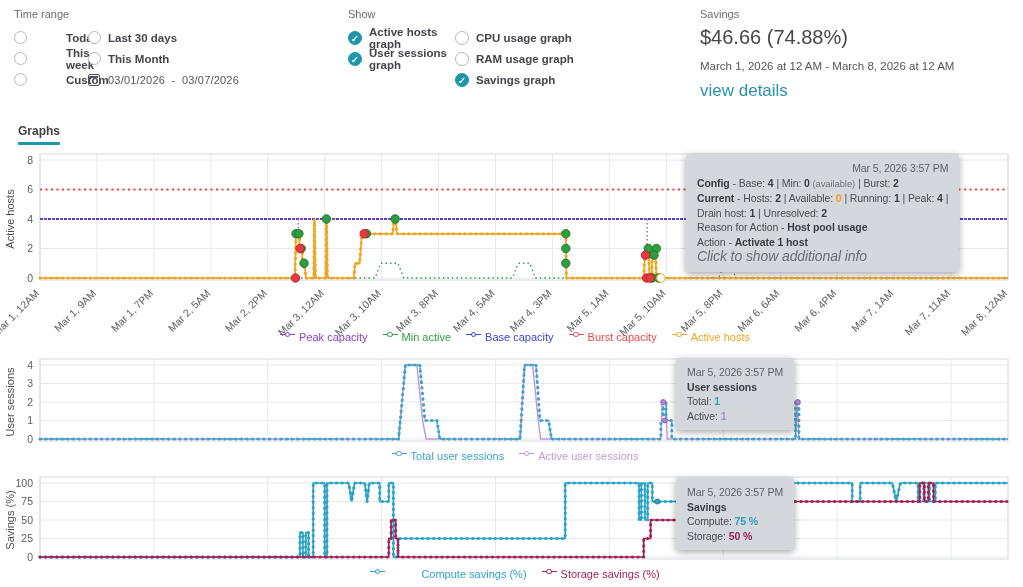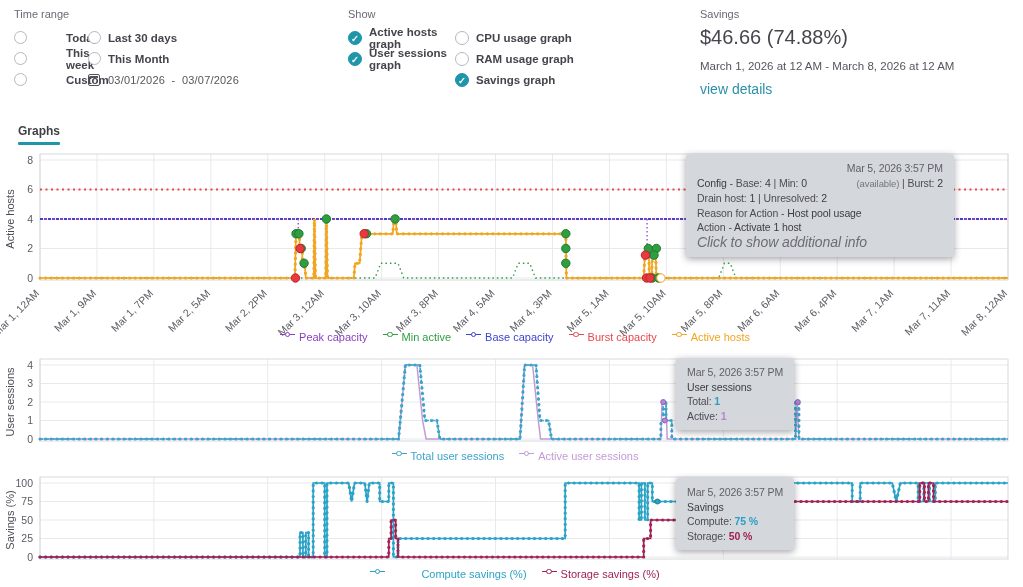--- a/index.html
+++ b/index.html
@@ -21,48 +21,48 @@
   .cal::before{content:"";position:absolute;left:1px;right:1px;top:1.5px;height:2px;background:#52525b;}
   .date-text{font-size:11px;font-weight:400;color:#55555e;letter-spacing:.2px;}
   
   .cb-row{display:flex;align-items:center;height:21px;font-size:11.5px;font-weight:600;color:#44444c;}
   .cb{width:14px;height:14px;border-radius:50%;box-sizing:border-box;margin-right:7px;flex:none;
       border:1px solid #b4b8be;background:#fff;color:#fff;font-size:9.5px;line-height:13px;text-align:center;}
   .cb.on{background:#1e95a8;border-color:#1e95a8;}
   
   .savings-amount{font-size:20px;color:#46464e;margin-top:6px;}
   .savings-range{font-size:11.5px;color:#55555e;margin-top:11px;}
-  .savings-link{display:inline-block;font-size:14px;color:#2b91a8;margin-top:9px;text-decoration:none;cursor:pointer;}
+  .savings-link{display:inline-block;font-size:17px;color:#2b91a8;margin-top:9px;text-decoration:none;cursor:pointer;}
   
   .tab{position:absolute;left:18px;top:124px;font-size:12px;font-weight:600;color:#3f3f46;cursor:pointer;}
   .tab-underline{height:3px;background:#1e95a8;border-radius:1px;margin-top:4px;}
   
   .ytitle{position:absolute;width:110px;height:14px;text-align:center;font-size:11px;color:#4c4c56;
           transform:rotate(-90deg);}
   .legend{position:absolute;left:40px;width:950px;display:flex;justify-content:center;gap:15px;
           font-size:11px;z-index:2;}
   .legend .it{display:flex;align-items:flex-start;gap:4px;cursor:pointer;}
   .lm{width:15px;height:7px;position:relative;flex:none;}
   .lm::before{content:"";position:absolute;top:2.8px;left:0;right:0;height:1.6px;background:currentColor;}
   .lm::after{content:"";position:absolute;left:4.5px;top:0.5px;width:3.5px;height:3.5px;
              border:1.6px solid currentColor;border-radius:50%;background:#fff;}
   
   .tooltip{position:absolute;background:#d4d8dc;border-radius:3px;padding:7px 11px;
            box-shadow:0 2px 7px rgba(50,50,60,.45);font-size:10.5px;line-height:14.5px;
            color:#4c4c56;z-index:5;letter-spacing:-.1px;white-space:nowrap;}
   .tt-line{white-space:nowrap;}
   .tt-line.right{text-align:right;}
-  .tt-b{font-weight:400;color:#3c3c45;margin-top:28px;}
+  .tt-b{font-weight:700;color:#3c3c45;margin-top:28px;}
   .tt-m{color:#60606a;}
   .tt-i{font-style:italic;color:#6d6d77;font-size:14px;}
   .tt-o{color:#f0a01e;font-weight:700;}
   .tt-t{color:#2b9ec4;font-weight:700;}
   .tt-v{color:#b286d2;font-weight:700;}
   .tt-r{color:#a12257;font-weight:700;}
-  .tt-s{color:#74747e;font-size:9.5px;padding-left:47px;}
+  .tt-s{color:#74747e;font-size:9.5px;}
 </style>
 </head>
 <body>
 
 <div id="app">
 
   <div class="panel" style="left:14px;top:8px;">
     <div class="sec-label">Time range</div>
     <div id="tr-rows" style="margin-top:7px;">
         <div class="tr-row">
@@ -317,20 +317,21 @@
           <span>Compute savings (%)</span>
         </div>
         <div class="it" style="color: rgb(161, 34, 87);">
           <span class="lm"></span>
           <span>Storage savings (%)</span>
         </div>
       </div>
       <div class="tooltip" style="left: 686px; top: 154px;">
         <div class="tt-line right"><span class="tt-m">Mar 5, 2026 3:57 PM</span></div>
         <div class="tt-line"><span class="tt-b">Config</span><span> - Base: </span><span class="tt-b">4</span><span> | Min: </span><span class="tt-b">0</span><span class="tt-s"> (available)</span><span> | Burst: </span><span class="tt-b">2</span></div>
+        <div class="tt-line"><span class="tt-b">Current</span><span> - Hosts: </span><span class="tt-b">2</span><span> | Available: </span><span class="tt-o">0</span><span> | Running: </span><span class="tt-b">1</span><span> | Peak: </span><span class="tt-b">4</span><span> |</span></div>
         <div class="tt-line"><span>Drain host: </span><span class="tt-b">1</span><span> | Unresolved: </span><span class="tt-b">2</span></div>
         <div class="tt-line"><span>Reason for Action - </span><span class="tt-b">Host pool usage</span></div>
         <div class="tt-line"><span>Action - </span><span class="tt-b">Activate 1 host</span></div>
         <div class="tt-line"><span class="tt-i">Click to show additional info</span></div>
       </div>
       <div class="tooltip" style="left: 676px; top: 358px;">
         <div class="tt-line"><span class="tt-m">Mar 5, 2026 3:57 PM</span></div>
         <div class="tt-line"><span class="tt-b">User sessions</span></div>
         <div class="tt-line"><span>Total: </span><span class="tt-t">1</span></div>
         <div class="tt-line"><span>Active: </span><span class="tt-v">1</span></div>

